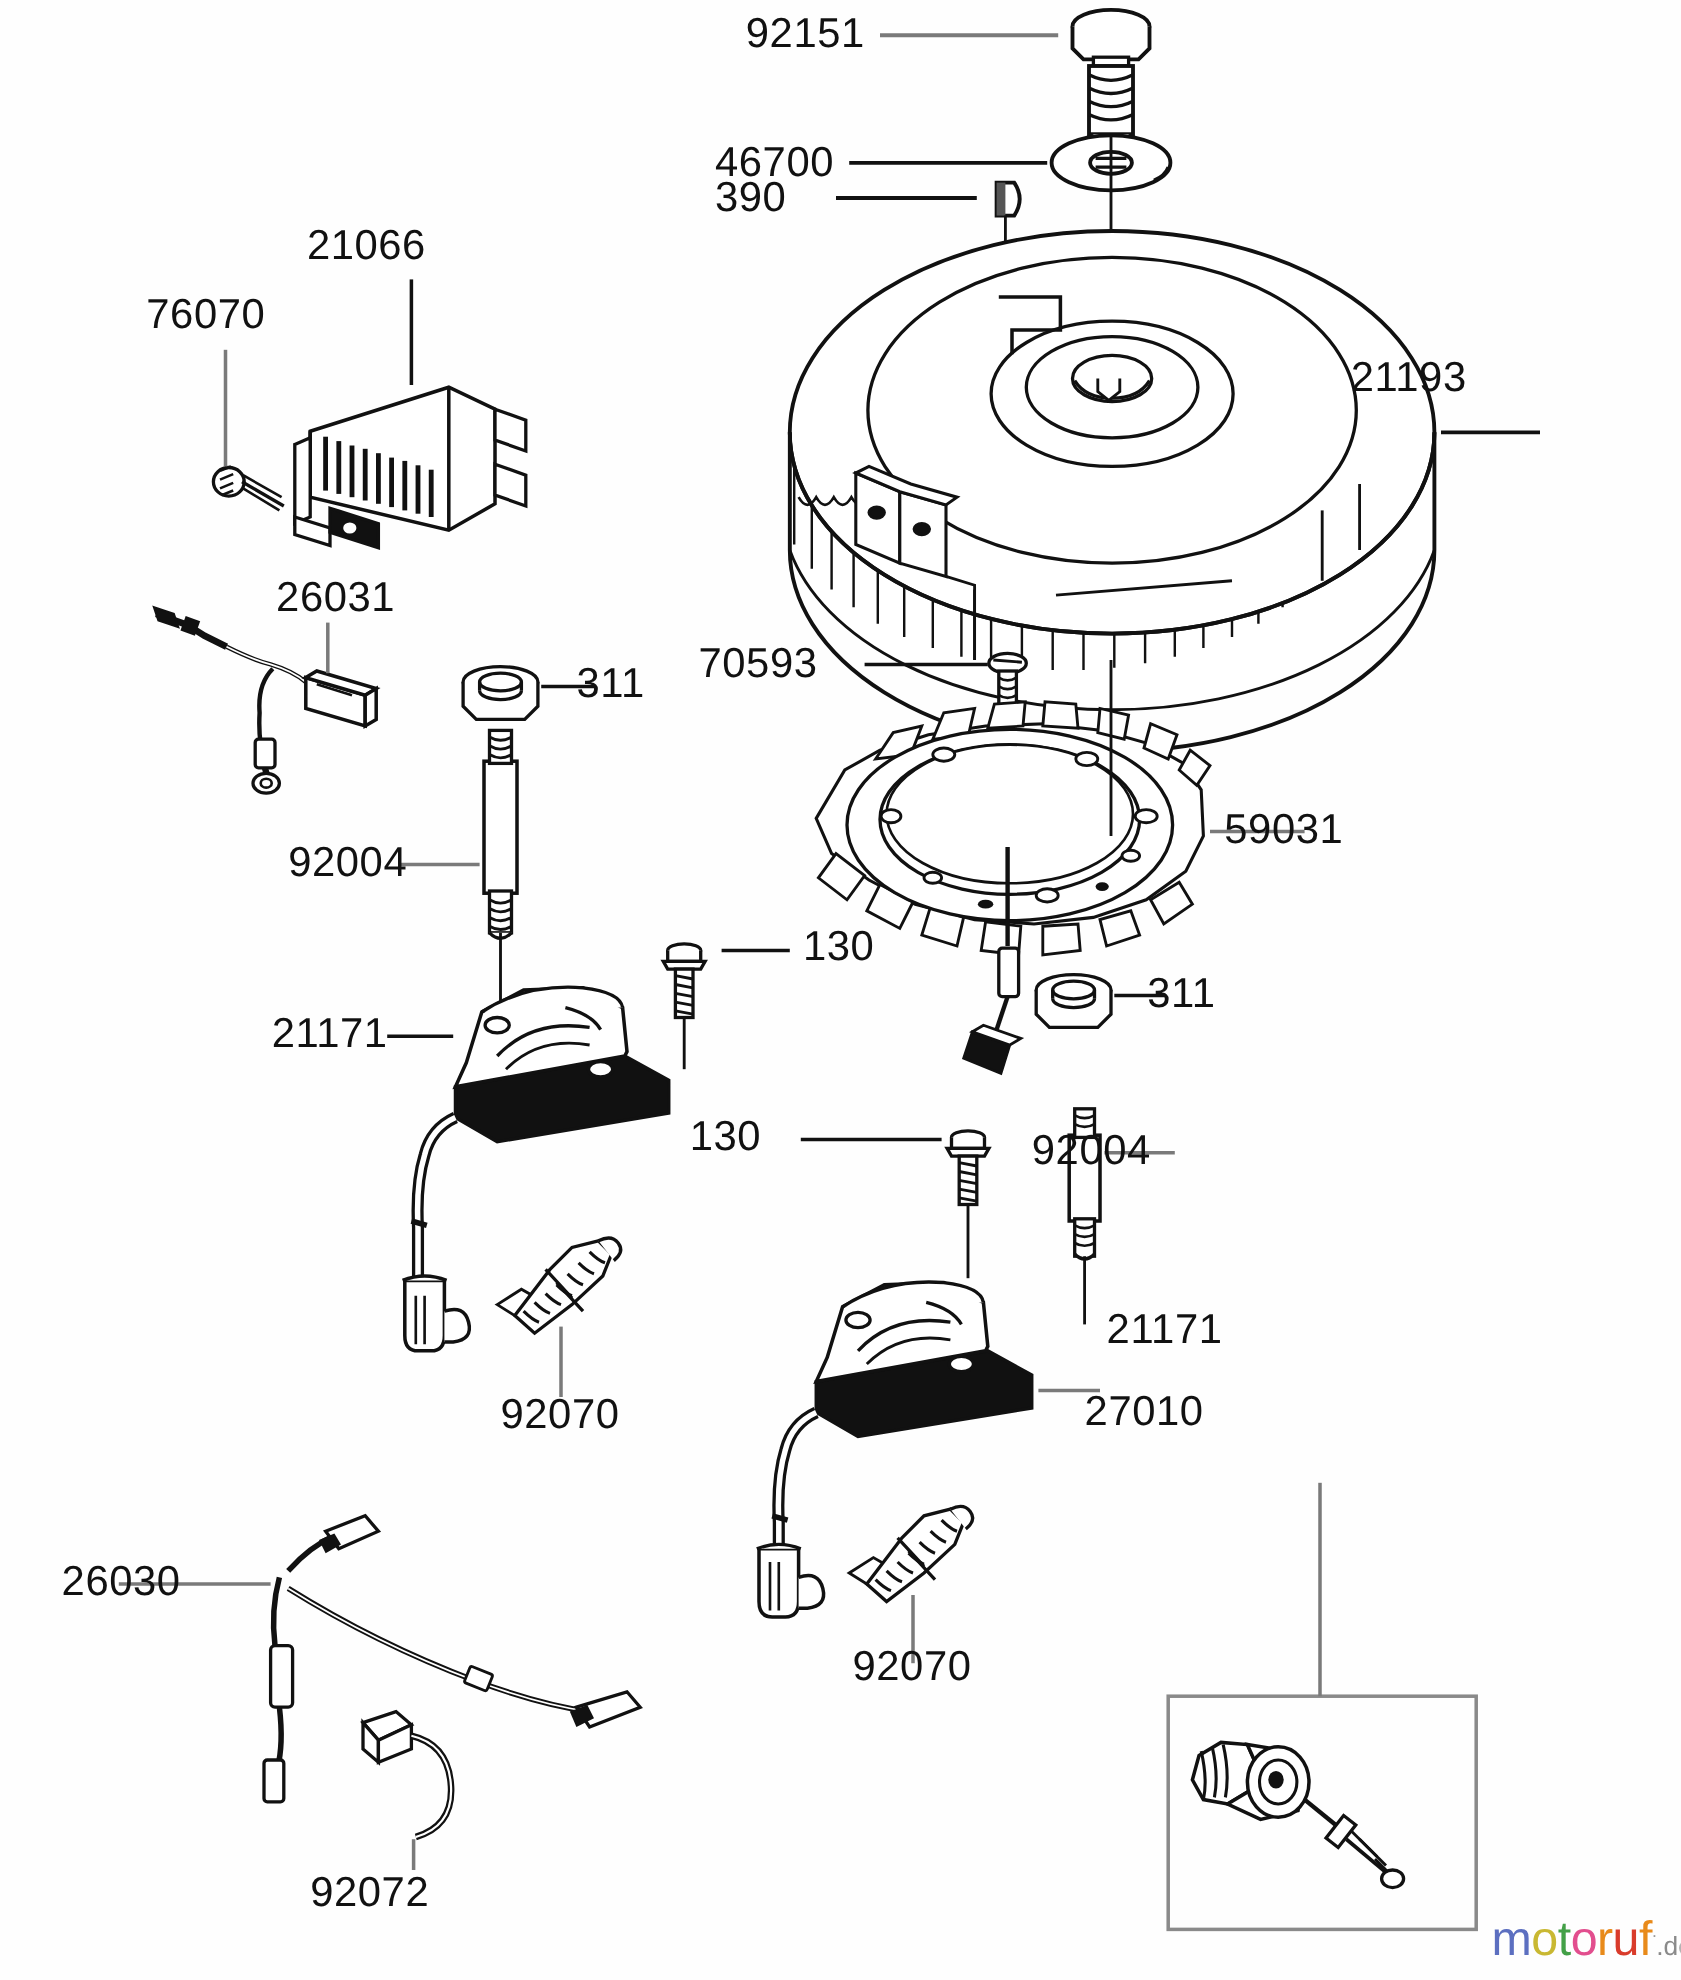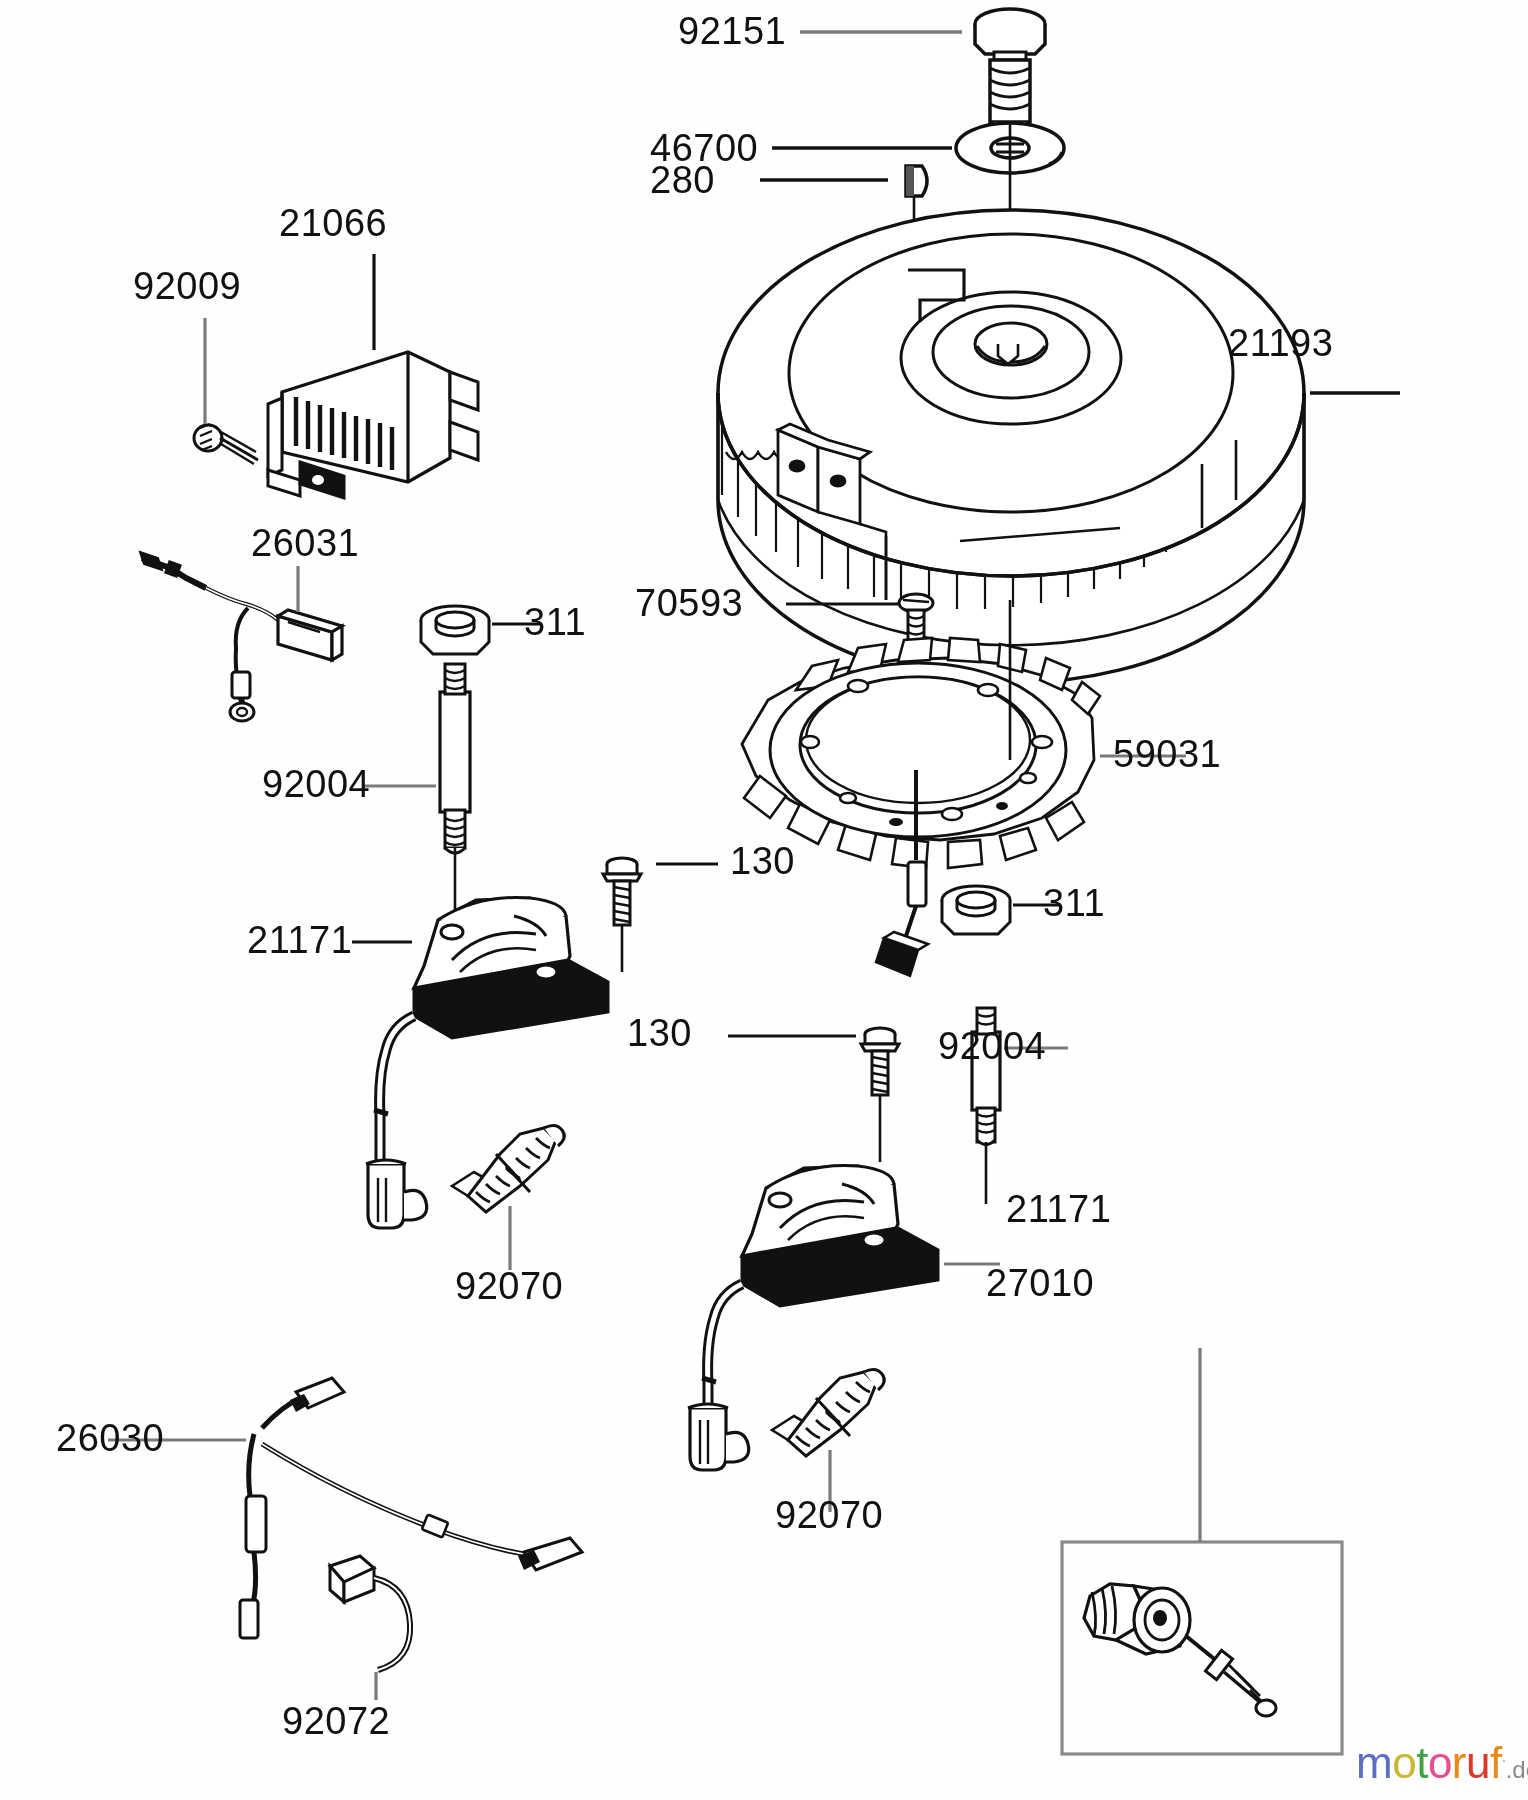--- a/index.html
+++ b/index.html
@@ -473,24 +473,24 @@
         <path d="M1244,1680 L1260,1696"></path>
           <path d="M1250,1690 L1262,1702"></path>
       </g>
       <ellipse cx="1266" cy="1708" rx="10" ry="8" fill="#fff" stroke="#111" stroke-width="3"></ellipse>
     </g>
     <path d="M1200,1348 L1200,1542" stroke="#7a7a7a" stroke-width="3.2" fill="none"></path>
   </svg>
 
   <div class="lbl" style="left:678px; top:10px;">92151</div>
   <div class="lbl" style="left:650px; top:127px;">46700</div>
-  <div class="lbl" style="left:650px; top:159px;">280</div>
+  <div class="lbl" style="left:650px; top:159px;">390</div>
   <div class="lbl" style="left:1228px; top:322px;">21193</div>
 
-  <div class="lbl" style="left:133px; top:265px;">92009</div>
+  <div class="lbl" style="left:133px; top:265px;">76070</div>
   <div class="lbl" style="left:279px; top:202px;">21066</div>
 
   <div class="lbl" style="left:251px; top:522px;">26031</div>
   <div class="lbl" style="left:524px; top:601px;">311</div>
   <div class="lbl" style="left:262px; top:763px;">92004</div>
 
   <div class="lbl" style="left:635px; top:582px;">70593</div>
   <div class="lbl" style="left:1113px; top:733px;">59031</div>
   <div class="lbl" style="left:1043px; top:882px;">311</div>
 

